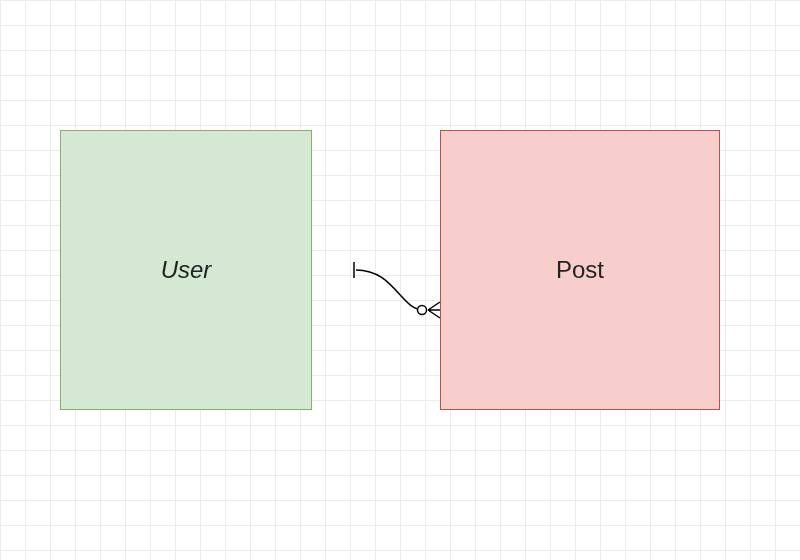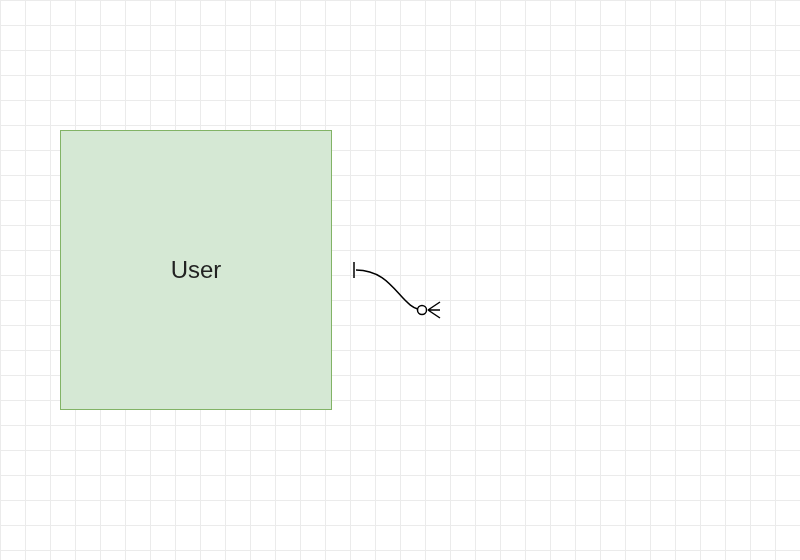--- a/index.html
+++ b/index.html
@@ -4,36 +4,39 @@
 <style>
   html,body{margin:0;padding:0;width:800px;height:560px;overflow:hidden;
     font-family:-apple-system,Helvetica,Arial,sans-serif;}
   .canvas{position:relative;width:800px;height:560px;background:#fff;
     background-image:
       linear-gradient(to right,#ebebeb 1px,transparent 1px),
       linear-gradient(to bottom,#ebebeb 1px,transparent 1px);
     background-size:25px 25px;}
   .entity{position:absolute;border:1px solid;display:flex;align-items:center;
     justify-content:center;font-size:24px;color:#222;box-sizing:border-box;}
-  .entity.user{left:60px;top:130px;width:272px;height:280px;
-    background:#d5e8d4;border-color:#82b366;}
+  .entity.user{left:60px;top:130px;width:252px;height:280px;
+    background:#d5e8d4;border-color:#82b366;font-style:italic;}
   .entity.post{left:440px;top:130px;width:280px;height:280px;
     background:#f8cecc;border-color:#b85450;}
   svg.rel{position:absolute;left:0;top:0;width:800px;height:560px;
     pointer-events:none;}
 </style>
 </head>
 <body>
 
 <div class="canvas">
 
   <div class="entity user">
     <span>User</span>
   </div>
 
+  <div class="entity post">
+    <span>Post</span>
+  </div>
 
   <svg class="rel">
 
     <path d="M 356 270 C 395 270 400 310 424 310" fill="none" stroke="#000" stroke-width="1.5"></path>
 
     <line x1="354" y1="262" x2="354" y2="278" stroke="#000" stroke-width="1.5"></line>
 
     <path d="M 428 310 L 440 302 M 428 310 L 440 310 M 428 310 L 440 318" fill="none" stroke="#000" stroke-width="1.5"></path>
 
     <circle cx="422" cy="310" r="4.5" fill="#fff" stroke="#000" stroke-width="1.5"></circle>

